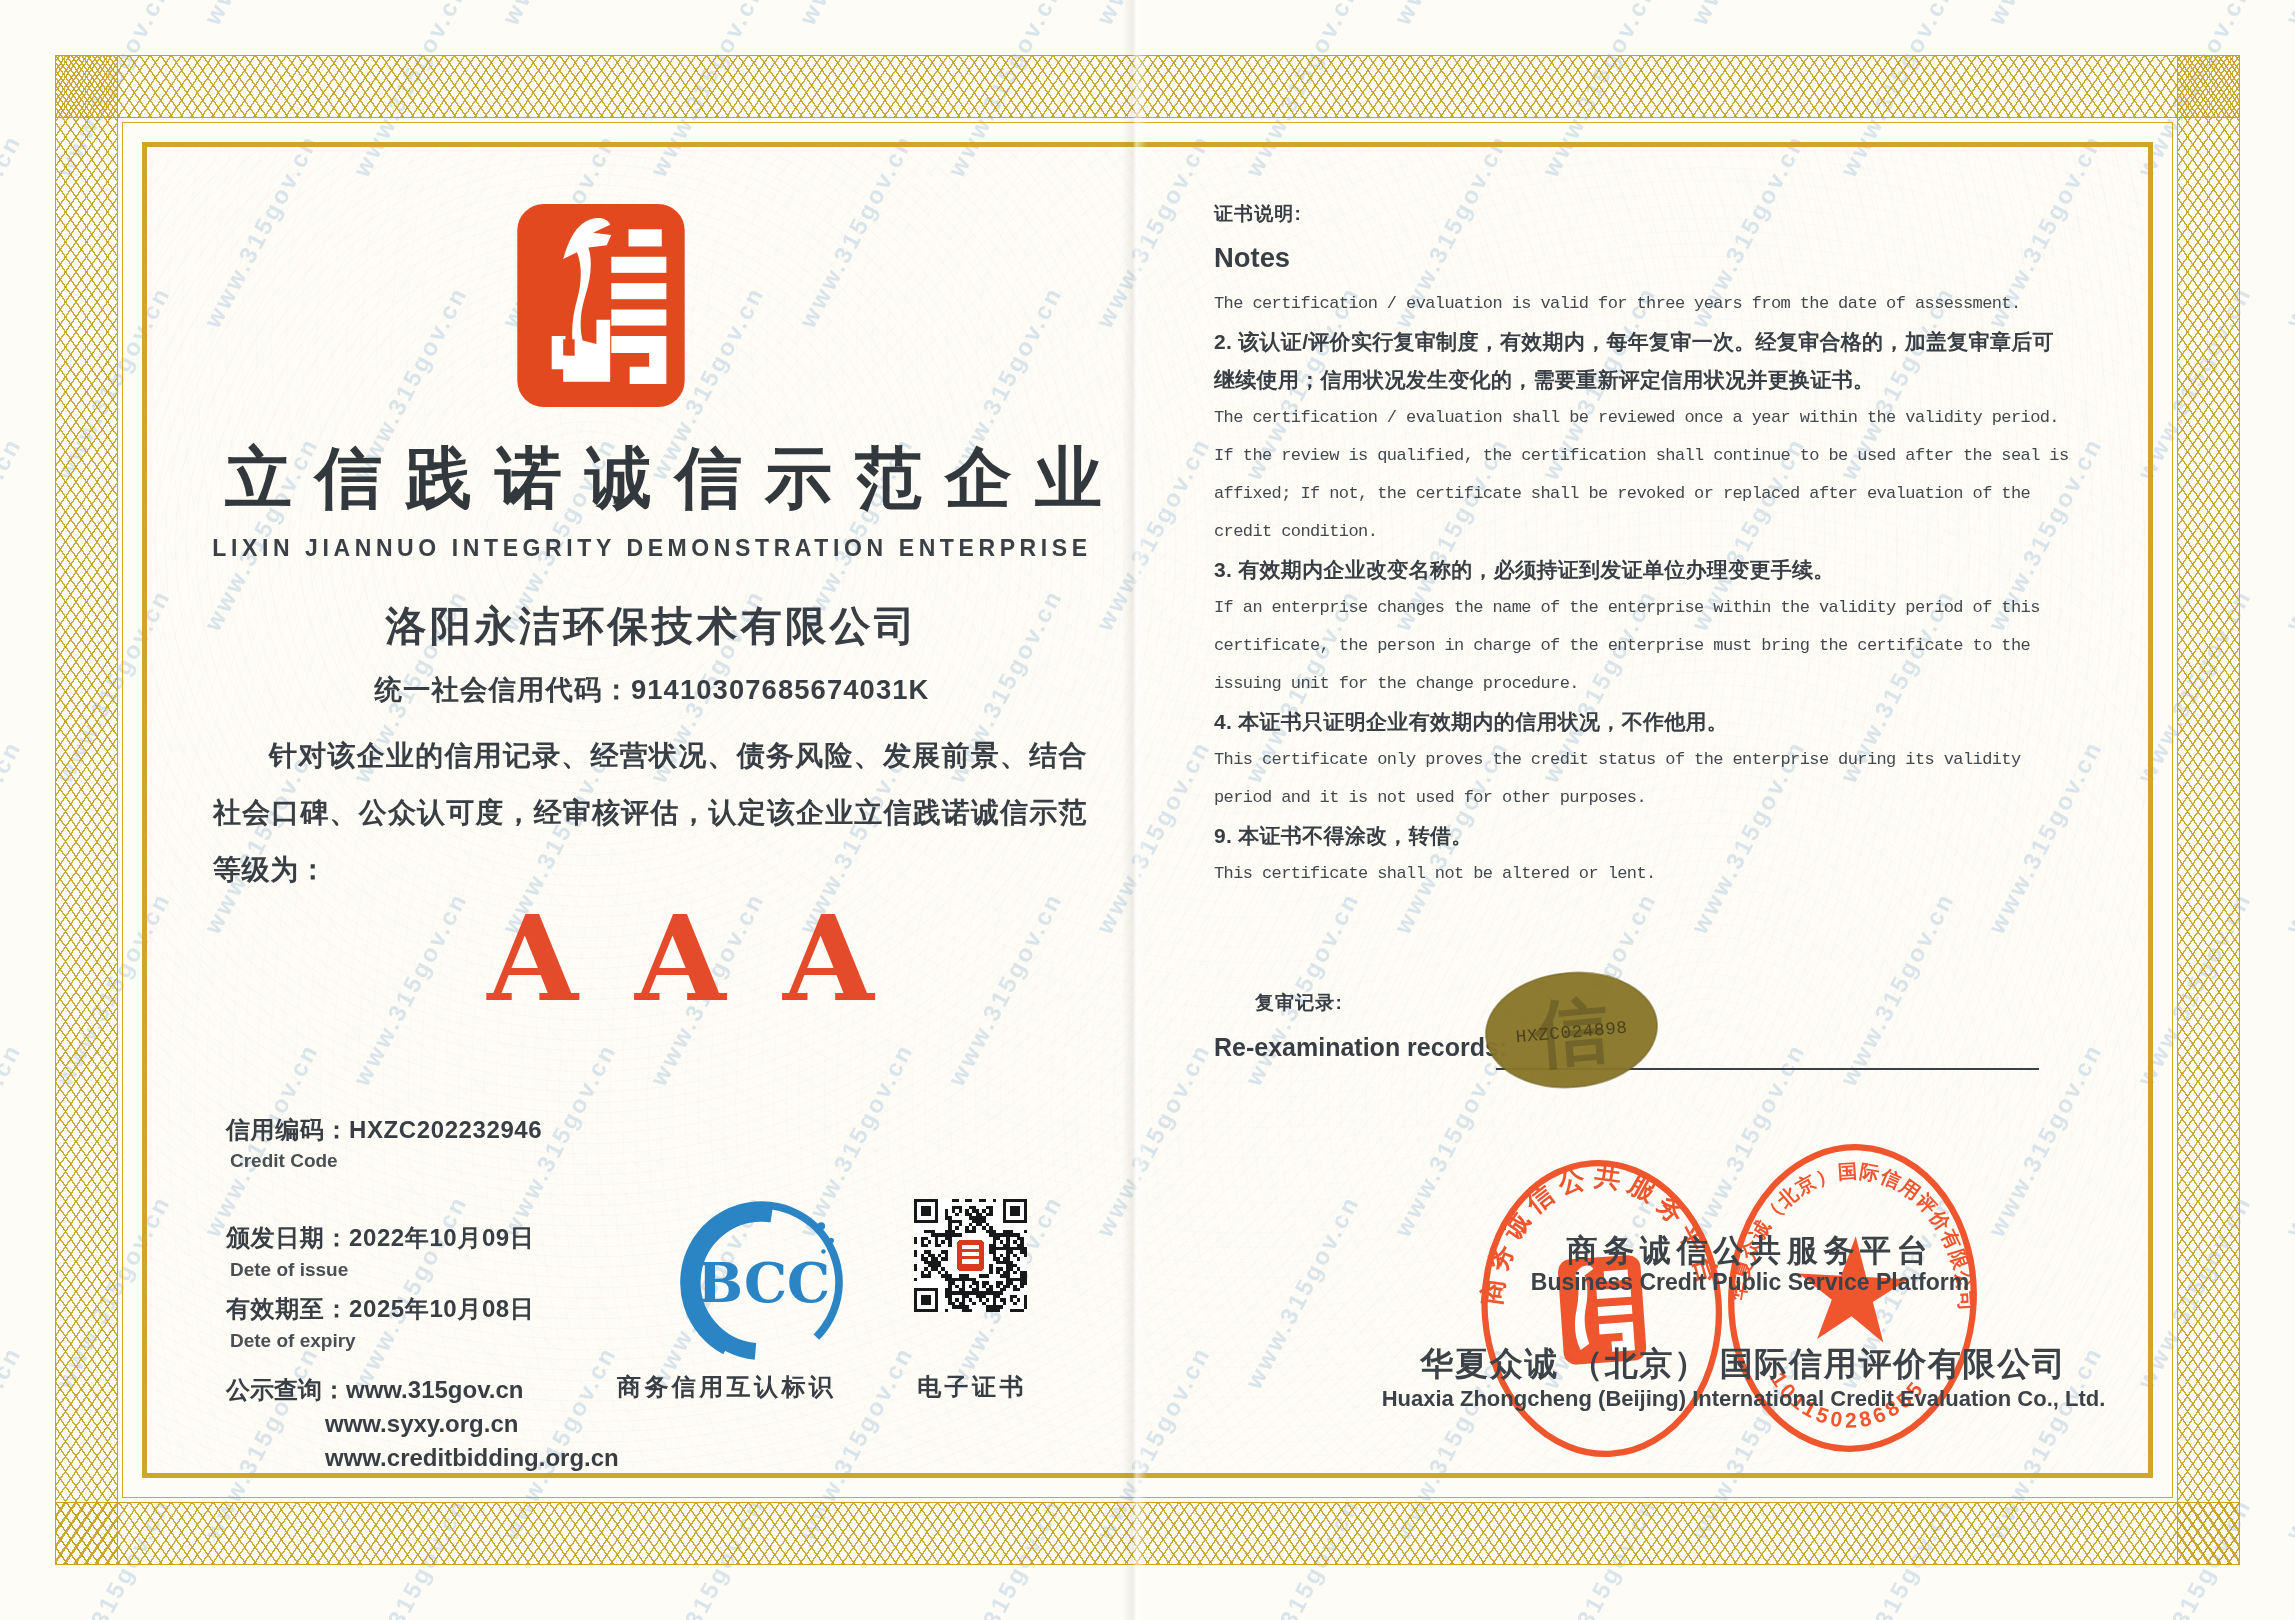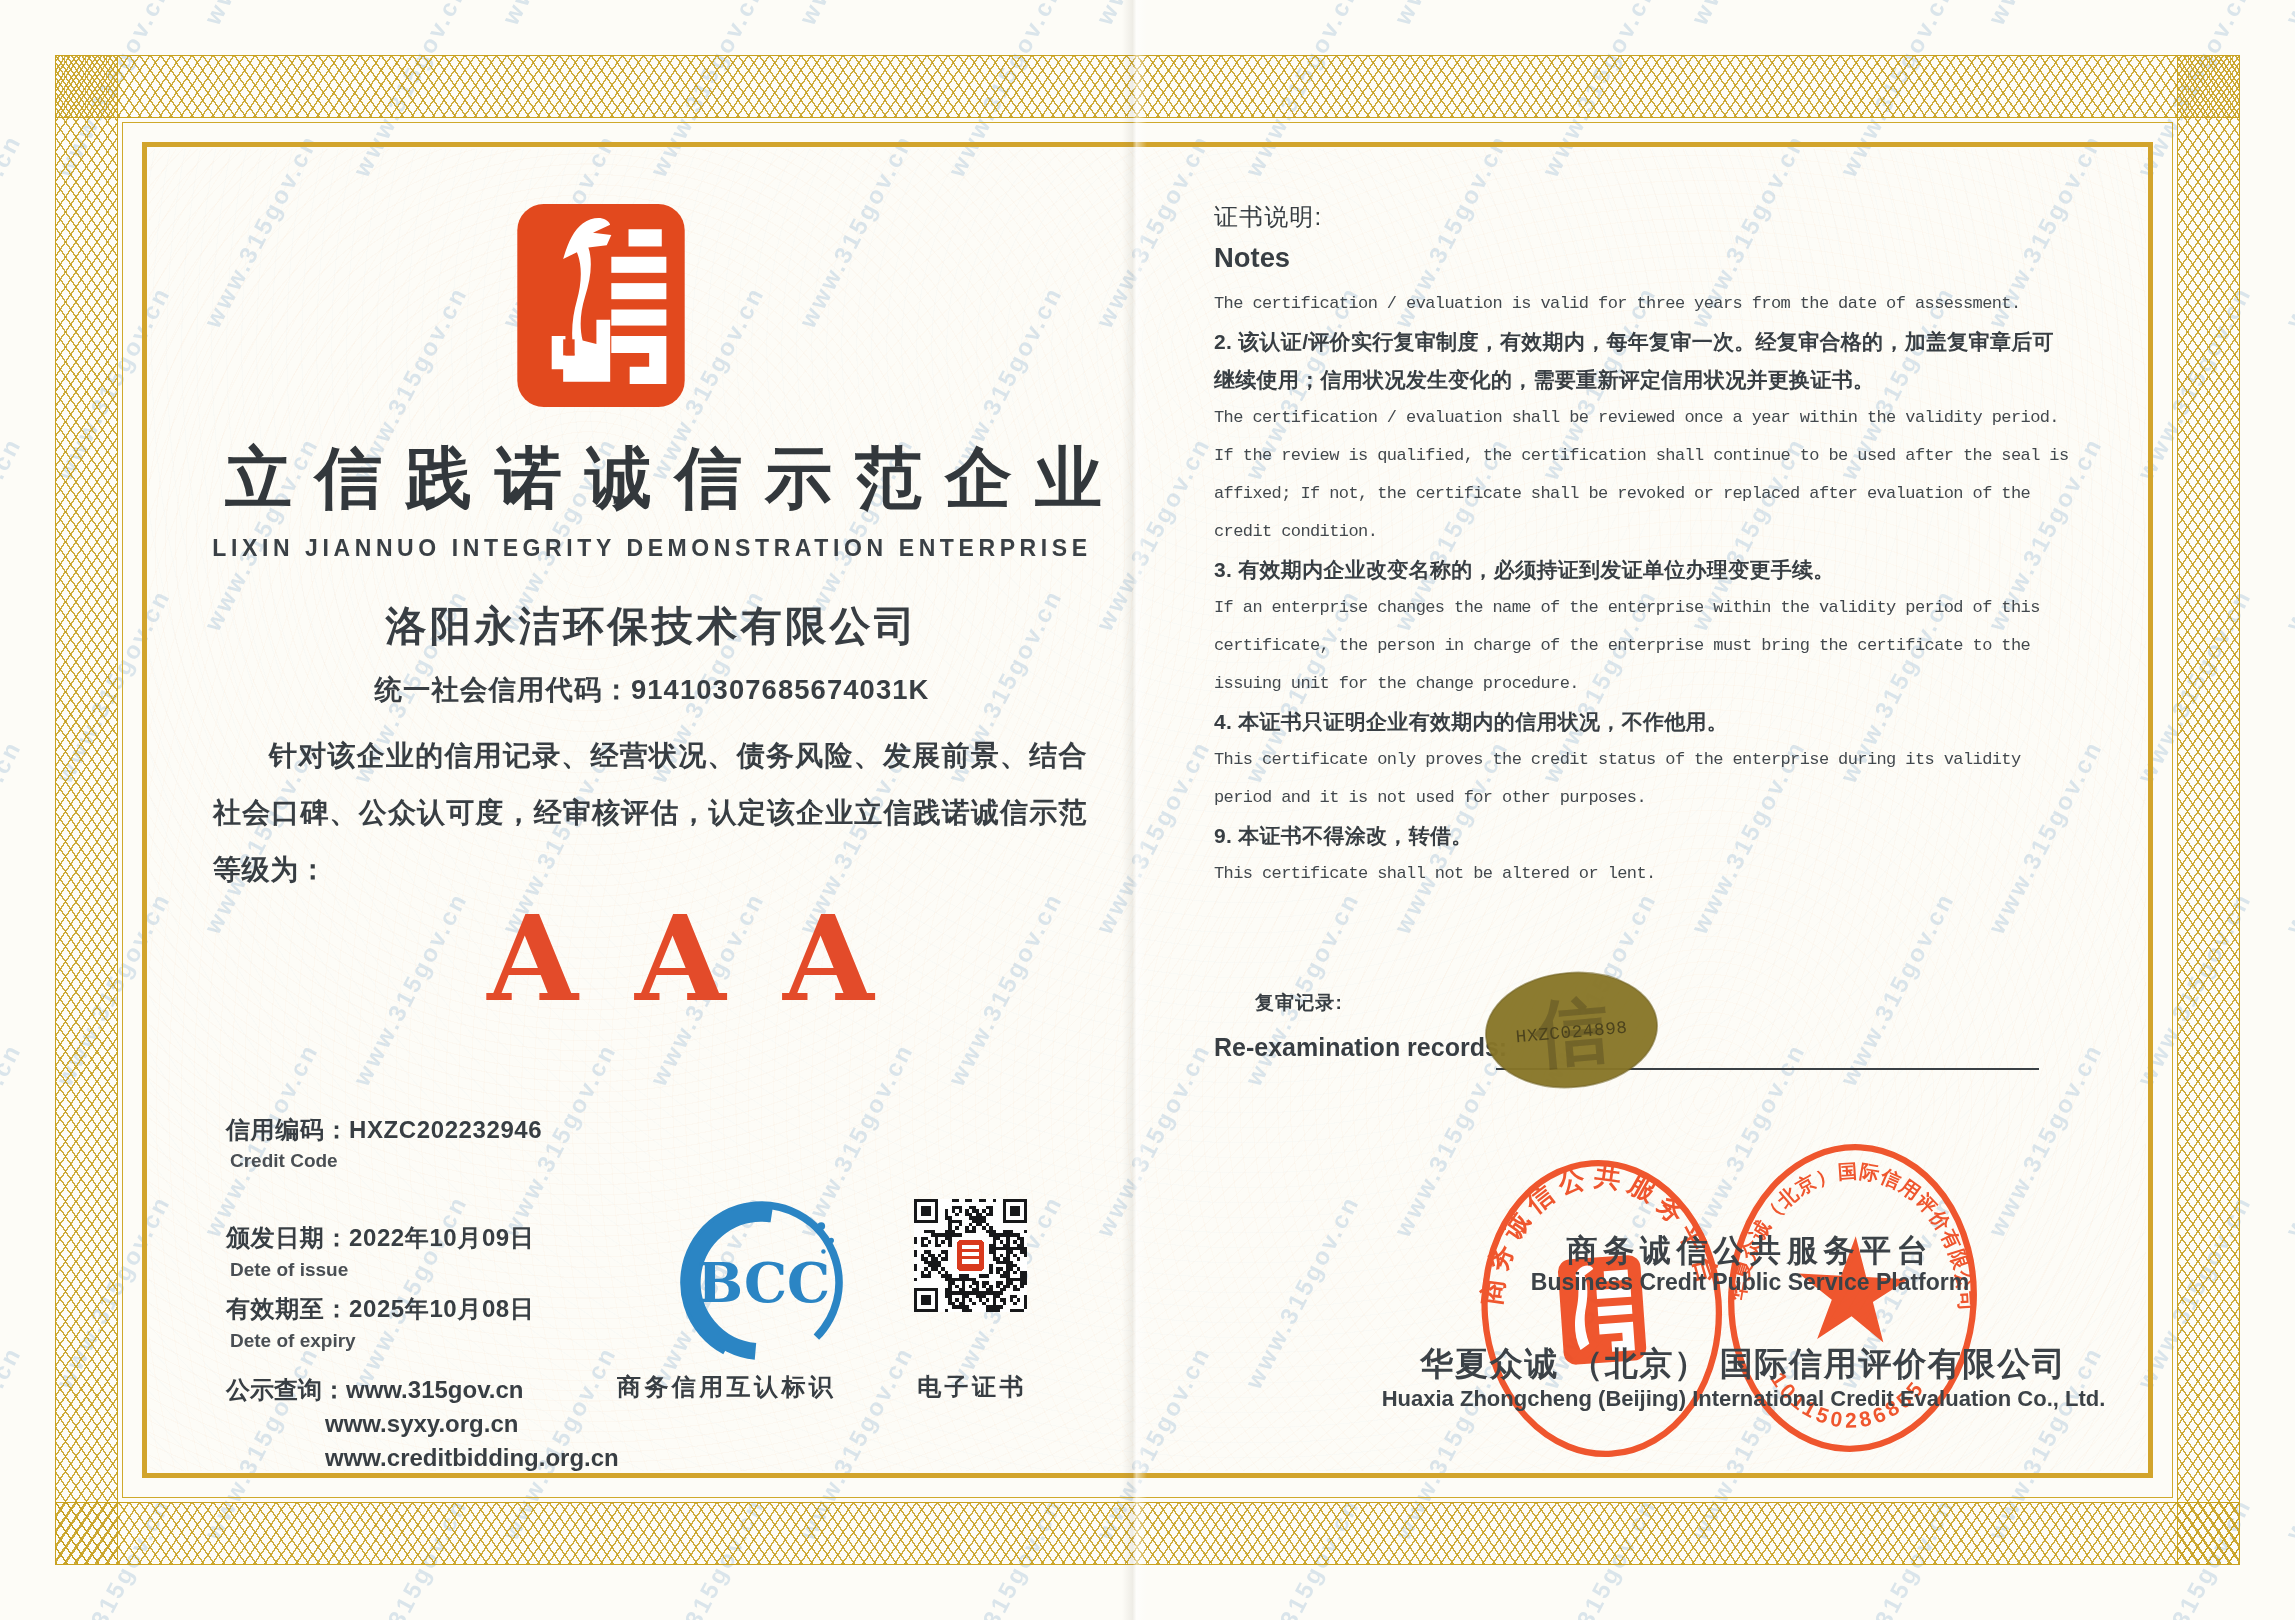--- a/index.html
+++ b/index.html
@@ -46,21 +46,21 @@
   .iss-cn{left:226px;top:1222px;}  .iss-en{left:230px;top:1259px;}
   .exp-cn{left:226px;top:1293px;}  .exp-en{left:230px;top:1330px;}
   .query{left:226px;top:1374px;font-size:24px;font-weight:700;}
   .url2{left:325px;top:1410px;font-size:24px;font-weight:700;}
   .url3{left:325px;top:1444px;font-size:24px;font-weight:700;}
   .bcc-logo{left:673px;top:1194px;width:177px;height:177px;}
   .qr{left:914px;top:1199px;width:113px;height:113px;}
   .lbl-mutual{left:617px;top:1371px;width:269px;text-align:left;font-size:24px;font-weight:700;letter-spacing:3.4px;}
   .lbl-ecert{left:892px;top:1371px;width:160px;text-align:center;font-size:24px;font-weight:700;letter-spacing:3.4px;}
   
-  .notes-cn{left:1214px;top:201px;font-size:24px;font-weight:400;letter-spacing:1.1px;}
+  .notes-cn{left:1214px;top:201px;font-size:19px;font-weight:700;letter-spacing:1.1px;}
   .notes-en{left:1214px;top:242px;font-size:27.4px;font-weight:700;}
   #note-lines{left:1214px;top:285px;width:858px;}
   .note-cn{font-size:21px;font-weight:600;line-height:38px;letter-spacing:0.3px;}
   .note-en{font-family:"Liberation Mono",monospace;font-size:17px;line-height:38px;
     letter-spacing:-0.6px;color:#42484d;}
   .review-cn{left:1214px;top:990px;font-size:19px;font-weight:700;letter-spacing:1.1px;margin-left:41px;}
   .review-en{left:1214px;top:1033px;font-size:25px;font-weight:700;}
   .review-line{left:1496px;top:1068px;width:543px;height:2.3px;background:#3a4045;z-index:3;}
   .sticker{left:1484px;top:971px;width:175px;height:118px;z-index:5;transform:rotate(-5deg);opacity:.96;}
   .stamp{z-index:4;opacity:.93;}

